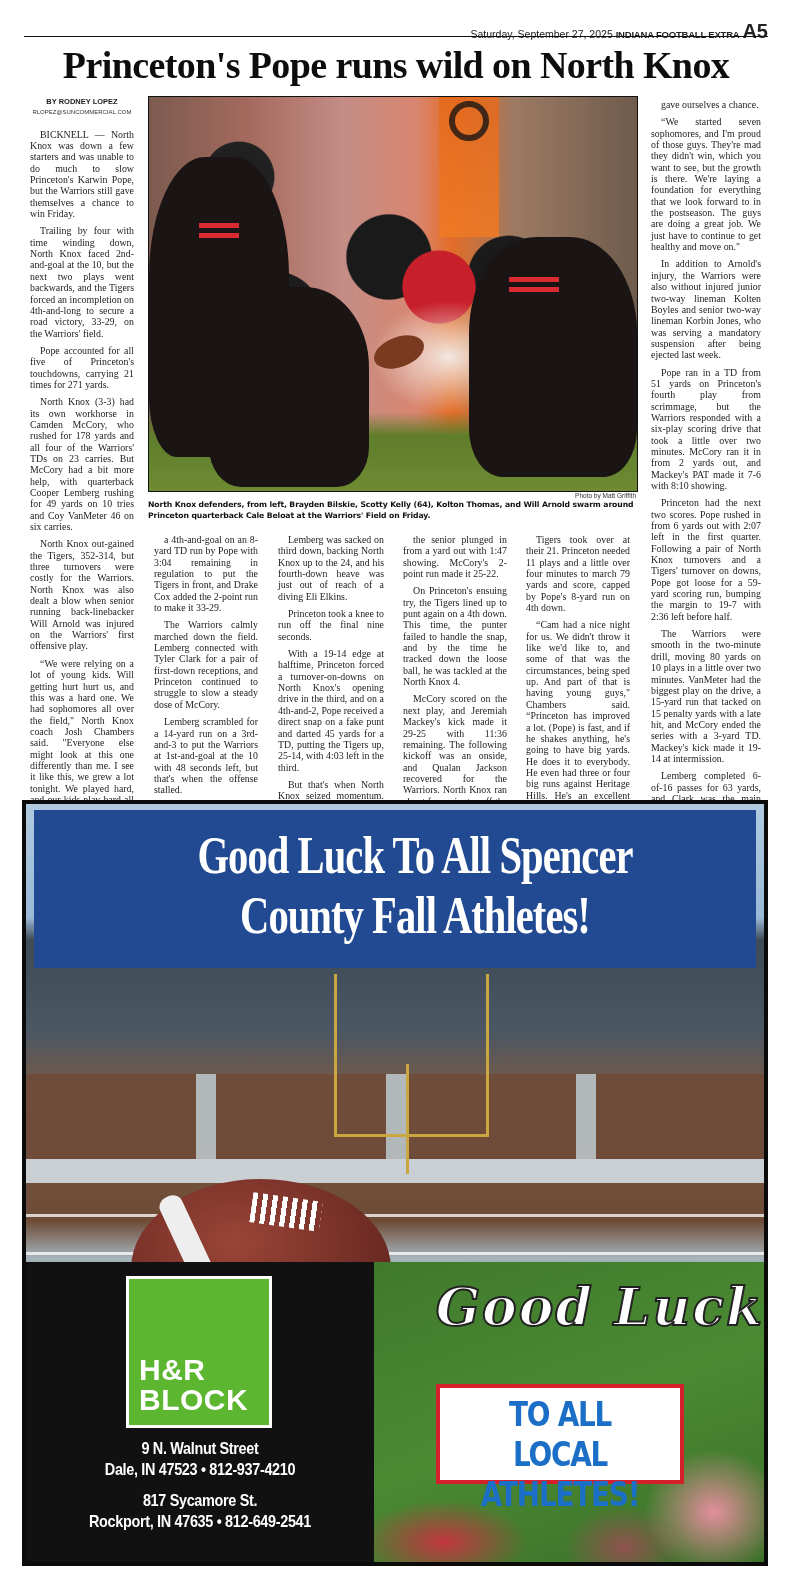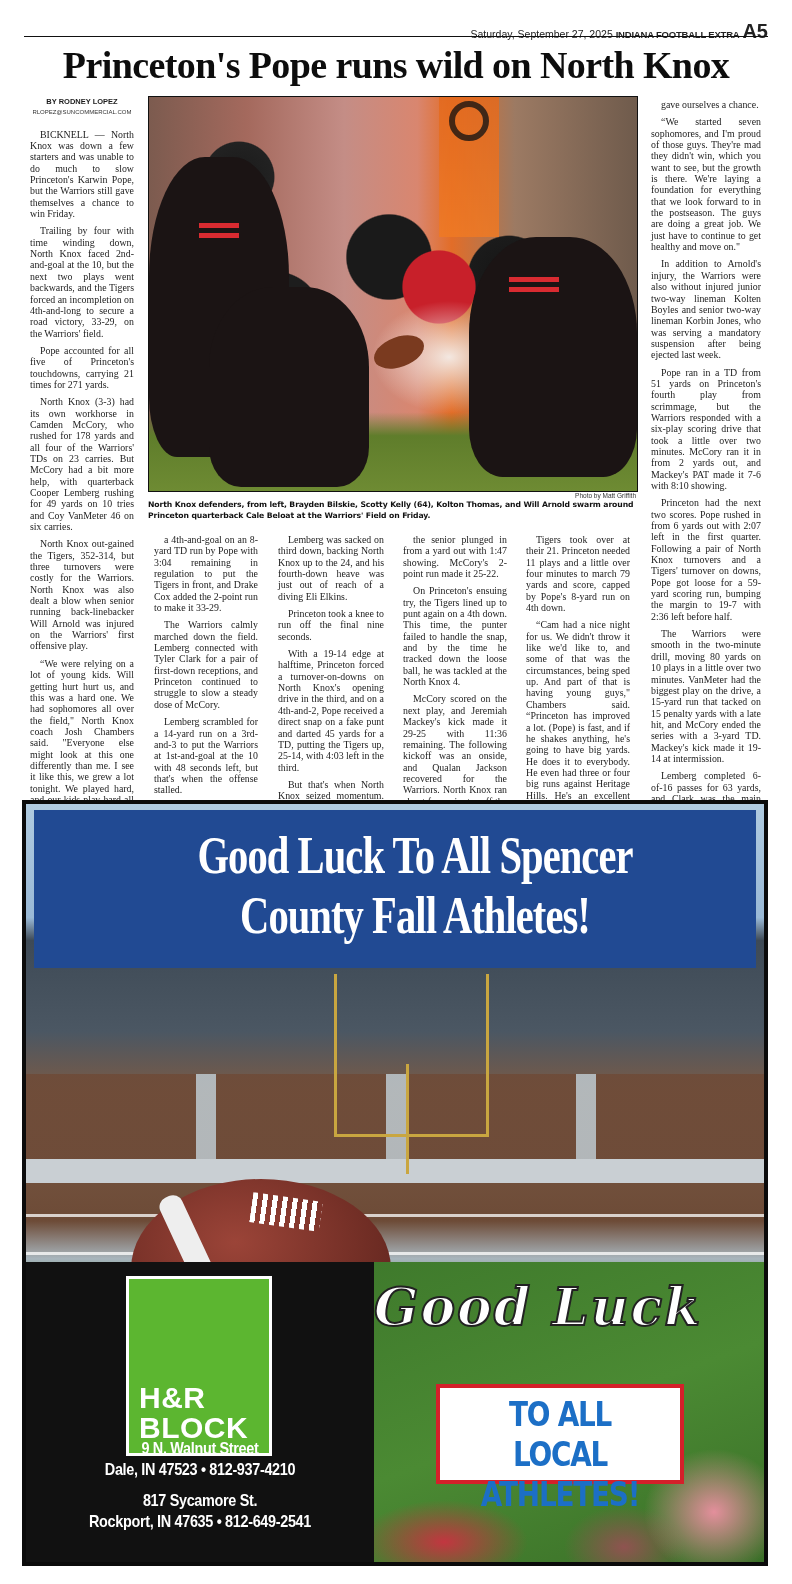--- a/index.html
+++ b/index.html
@@ -45,32 +45,32 @@
   .goalpost-l { position:absolute; left:308px; top:170px; width:3px; height:162px; background:#c9a640; }
   .goalpost-r { position:absolute; left:460px; top:170px; width:3px; height:162px; background:#c9a640; }
   .stands { position:absolute; left:0; top:270px; width:738px; height:90px; background:repeating-linear-gradient(90deg, #6e4b38 0 170px, #b9c2c7 170px 190px); opacity:.9; }
   .wall { position:absolute; left:0; top:355px; width:738px; height:24px; background:#c9cfd3; }
   .yardline { position:absolute; left:0; width:738px; height:3px; background:rgba(255,255,255,.75); }
   .football { position:absolute; left:105px; top:375px; width:260px; height:180px; border-radius:50%; background:radial-gradient(ellipse at 40% 35%, #9b4438, #6a2a22 70%); }
   .football .band { position:absolute; left:60px; top:10px; width:24px; height:170px; background:#eee; transform:rotate(-25deg); border-radius:10px; }
   .football .laces { position:absolute; left:120px; top:18px; width:70px; height:30px; background:repeating-linear-gradient(90deg, #fff 0 5px, transparent 5px 10px); transform:rotate(8deg); }
 
   .hrb-panel { position:absolute; left:0; top:458px; width:348px; height:300px; background:#111; }
-  .hrb-logo { position:absolute; left:100px; top:14px; width:146px; height:180px; background:#5cb630; border:3px solid #fff; box-sizing:border-box; }
+  .hrb-logo { position:absolute; left:100px; top:14px; width:146px; height:152px; background:#5cb630; border:3px solid #fff; box-sizing:border-box; }
   .hrb-logo .name { position:absolute; left:10px; bottom:10px; color:#fff; font-family:"Liberation Sans", sans-serif; font-weight:bold; font-size:30px; line-height:30px; letter-spacing:0.5px; }
   .hrb-addr { position:absolute; left:0; width:348px; text-align:center; color:#fff; font-family:"Liberation Sans", sans-serif; font-weight:bold; font-size:17px; line-height:21px; letter-spacing:-0.4px; }
   .hrb-addr span { display:block; transform:scaleX(0.85); }
 
   .local-panel { position:absolute; left:348px; top:458px; width:390px; height:300px; overflow:hidden;
     background:
       radial-gradient(ellipse 120px 60px at 70px 280px, #c23640, rgba(0,0,0,0) 70%),
       radial-gradient(ellipse 100px 90px at 340px 250px, #e38f9c, rgba(0,0,0,0) 70%),
       radial-gradient(ellipse 80px 55px at 250px 285px, #8f5350, rgba(0,0,0,0) 75%),
       linear-gradient(160deg, #3f7a2c 0%, #4b8a33 50%, #3a6f28 100%); }
-  .script { position:absolute; left:0; top:14px; width:390px; text-align:left; font-family:"DejaVu Serif", serif; font-style:italic; font-weight:bold; font-size:52px; color:#fff; -webkit-text-stroke:2px #222; letter-spacing:2px; }
+  .script { position:absolute; left:0; top:14px; width:390px; text-align:right; font-family:"DejaVu Serif", serif; font-style:italic; font-weight:bold; font-size:52px; color:#fff; -webkit-text-stroke:2px #222; letter-spacing:2px; }
   .local-box { position:absolute; left:62px; top:122px; width:248px; height:100px; background:#fff; border:4px solid #d4202a; box-sizing:border-box; text-align:center; font-family:"DejaVu Sans", sans-serif; font-weight:bold; color:#1c6fc6; font-size:34px; line-height:40px; letter-spacing:-1.5px; padding-top:6px; }
   .local-box span { display:block; transform:scaleX(0.82); }
 </style>
 </head>
 <body>
 
 <div class="folio">
   <span>Saturday, September 27, 2025</span>
   <span class="section">INDIANA FOOTBALL EXTRA</span>
   <span class="page">A5</span>

